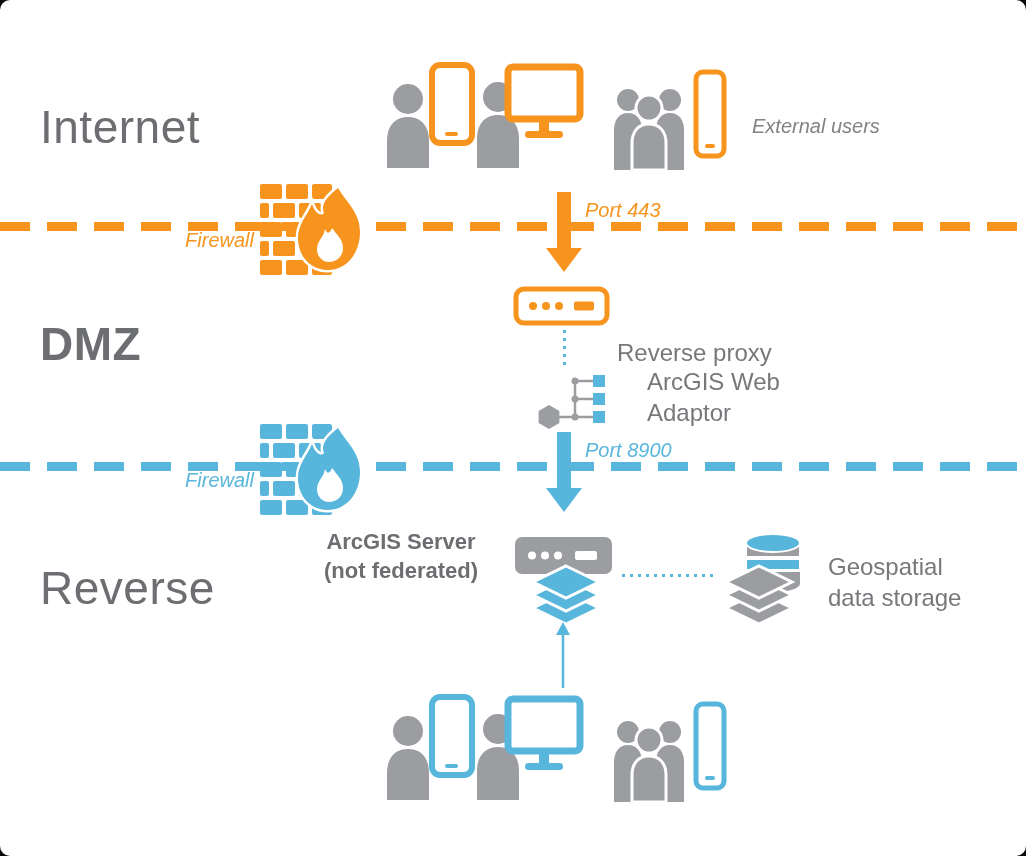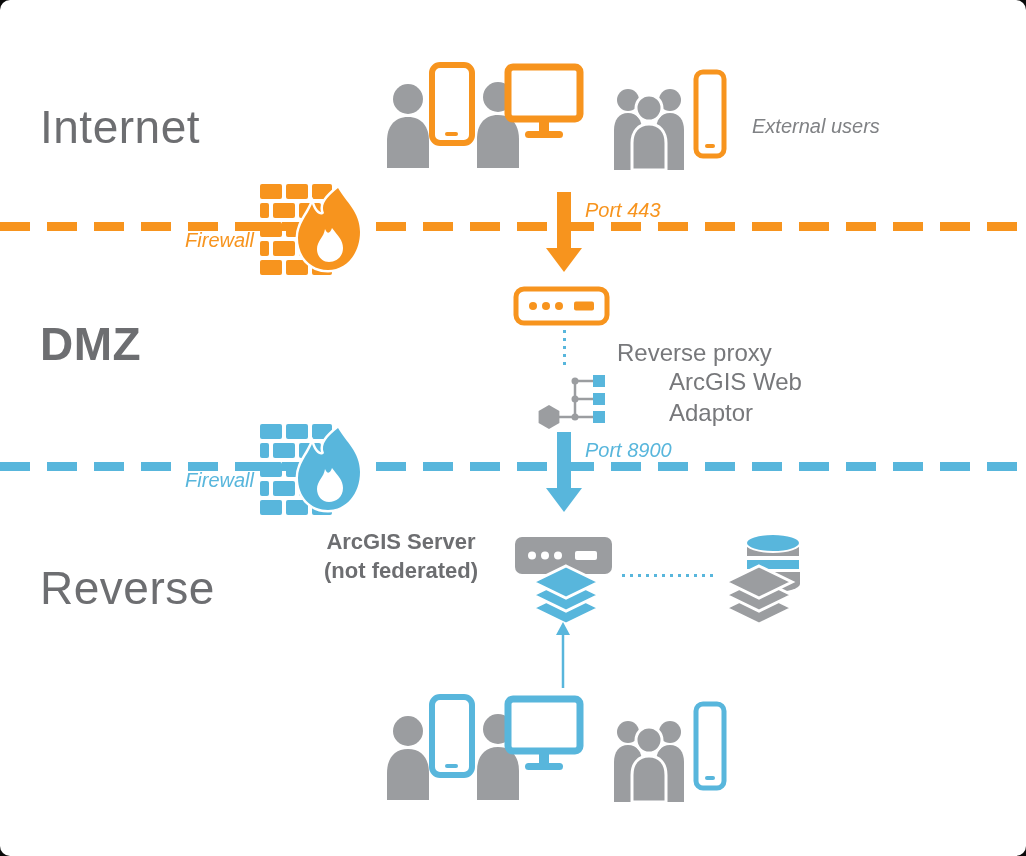--- a/index.html
+++ b/index.html
@@ -2,21 +2,21 @@
 <html><head>
 <meta charset="utf-8">
 <style>
   * { margin:0; padding:0; box-sizing:border-box; }
   html,body { background:#0a0a0a; font-family:"Liberation Sans", sans-serif; }
   .canvas { position:relative; width:1026px; height:856px; background:#fff; border-radius:10px; overflow:hidden; }
   .abs { position:absolute; }
 
   .zone-label { font-size:46px; color:#6D6E71; letter-spacing:0.5px; }
   .label { font-size:24px; color:#77787B; line-height:1.3; }
-  .multiline { white-space:pre-line;margin-left:22px; }
+  .multiline { white-space:pre-line; }
   .italic { font-style:italic; font-size:20px; color:#808285; }
   .orange-text { color:#F7941E; }
   .blue-text { color:#58B6DC; }
   .bold-label { font-size:22px; font-weight:700; color:#6D6E71; text-align:center; white-space:pre-line; line-height:1.3; }
   .right { text-align:right;margin-top:32px; }
 
   .orange-icons { --device:#F7941E; }
   .blue-icons   { --device:#58B6DC; }
   .person-fill  { fill:#9B9DA0; }
   .brick        { fill:var(--device); }
@@ -216,20 +216,22 @@
   </div>
 
   <div class="abs" style="left:724px; top:566px; width:70px; height:58px;">
     <svg viewBox="0 0 68 58" width="70" height="58">
       <polygon points="34,26 67,42 34,58 1,42" fill="#9B9DA0" stroke="#fff" stroke-width="3"></polygon>
       <polygon points="34,13 67,29 34,45 1,29" fill="#9B9DA0" stroke="#fff" stroke-width="3"></polygon>
       <polygon points="34,0 67,16 34,32 1,16" fill="#9B9DA0" stroke="#fff" stroke-width="3"></polygon>
     </svg>
   </div>
 
+  <div class="abs label multiline" style="left:828px; top:551px;">Geospatial
+data storage</div>
 
   <div class="abs" style="left:555px; top:622px; width:16px; height:68px;">
     <svg viewBox="0 0 16 68" width="16" height="68">
       <line x1="8" y1="66" x2="8" y2="10" stroke="#58B6DC" stroke-width="2.5"></line>
       <polygon fill="#58B6DC" points="1,13 15,13 8,0"></polygon>
     </svg>
   </div>
 
   <div class="abs blue-icons" style="left:383px; top:694px; width:92px; height:106px;">
     <svg viewBox="0 0 92 106" width="92" height="106">

